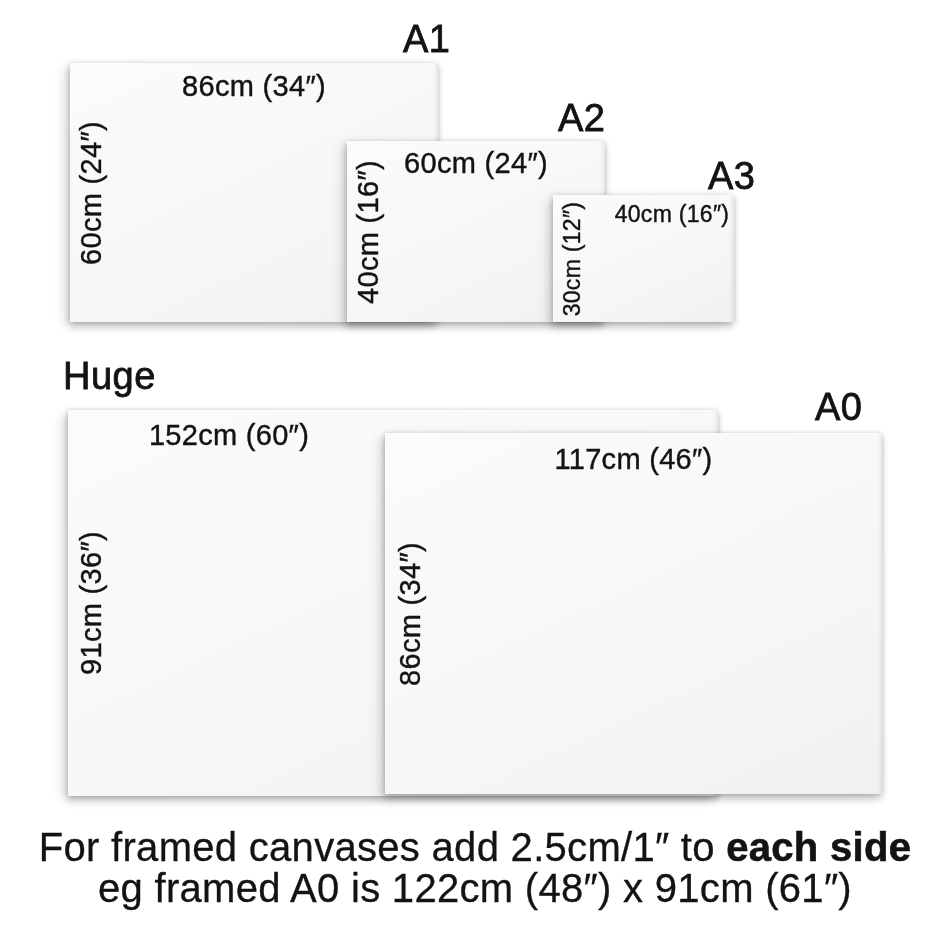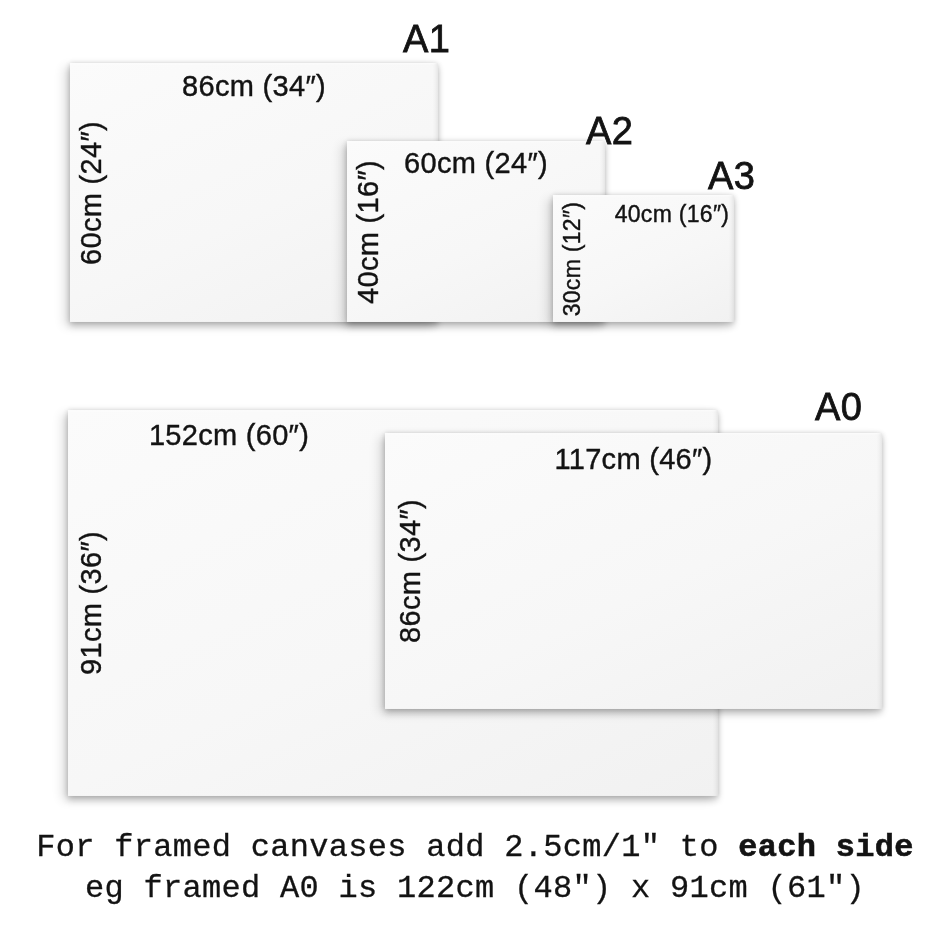--- a/index.html
+++ b/index.html
@@ -24,21 +24,21 @@
       0 4px 7px rgba(0,0,0,0.20),
       0 0 5px rgba(0,0,0,0.12),
       -6px 4px 10px rgba(0,0,0,0.12),
       inset -4px 0 5px -3px rgba(0,0,0,0.10),
       inset 0 2px 2px -1px rgba(255,255,255,0.9);
   }
   .canvas-a1  { left: 70px;  top: 63px;  width: 368px; height: 259px; z-index: 1; }
   .canvas-a2  { left: 347px; top: 141px; width: 258px; height: 181px; z-index: 2; }
   .canvas-a3  { left: 553px; top: 195px; width: 181px; height: 127px; z-index: 3; }
   .canvas-huge{ left: 68px;  top: 410px; width: 650px; height: 386px; z-index: 1; }
-  .canvas-a0  { left: 385px; top: 433px; width: 497px; height: 276px; z-index: 2; }
+  .canvas-a0  { left: 385px; top: 433px; width: 497px; height: 361px; z-index: 2; }
 
   
   .hlabel {
     position: absolute;
     white-space: nowrap;
     font-size: 29px;
     letter-spacing: 0.3px;
     -webkit-text-stroke: 0.4px #131313;
     transform: translateX(-50%);
   }
@@ -66,36 +66,35 @@
   .name-label {
     position: absolute;
     font-size: 38px;
     letter-spacing: 0.5px;
     -webkit-text-stroke: 0.8px #131313;
     z-index: 5;
     white-space: nowrap;
     text-align: center;
   }
   .name-a1   { left: 403px; top: 18px; }
-  .name-a2   { left: 558px; top: 110px; margin-left: 28px; }
+  .name-a2   { left: 558px; top: 97px; }
   .name-a3   { left: 708px; top: 155px; }
   .name-huge { left: 63px;  top: 355px; }
   .name-a0   { left: 815px; top: 386px; }
 
   
   .footnote {
     position: absolute;
     left: 0;
     right: 0;
     top: 827px;
     text-align: center;
-    font-size: 32px;
+    font-size: 40px;
     line-height: 41px;
     letter-spacing: 0.3px;
-    font-family: Liberation Mono, monospace;
     -webkit-text-stroke: 0.3px #131313;
   }
   .footnote b {
     font-weight: bold;
     -webkit-text-stroke: 0.6px #131313;
   }
 </style>
 </head>
 <body>
 
@@ -111,20 +110,21 @@
   </div>
   <div class="canvas canvas-a3">
     <span class="hlabel">40cm (16″)</span>
     <span class="vlabel">30cm (12″)</span>
   </div>
 
   <div class="name-label name-a1">A1</div>
   <div class="name-label name-a2">A2</div>
   <div class="name-label name-a3">A3</div>
 
+  <div class="name-label name-huge">Huge</div>
 
   <div class="canvas canvas-huge">
     <span class="hlabel">152cm (60″)</span>
     <span class="vlabel">91cm (36″)</span>
   </div>
   <div class="canvas canvas-a0">
     <span class="hlabel">117cm (46″)</span>
     <span class="vlabel">86cm (34″)</span>
   </div>
 

